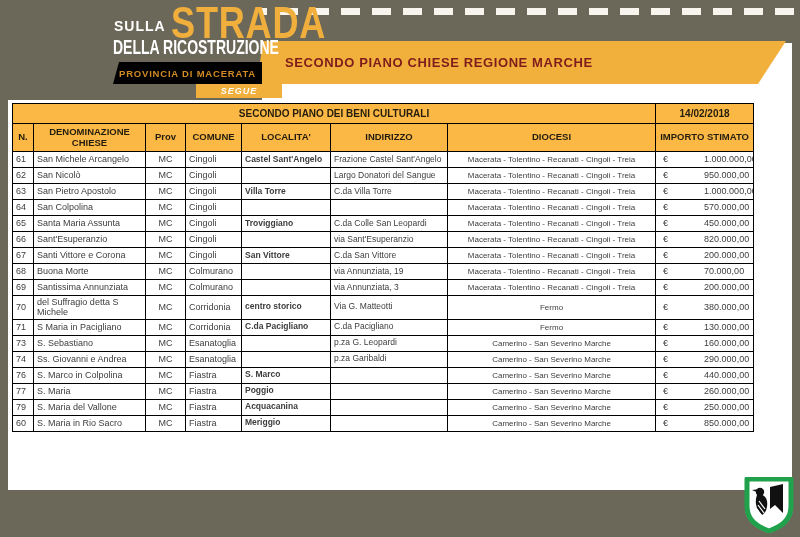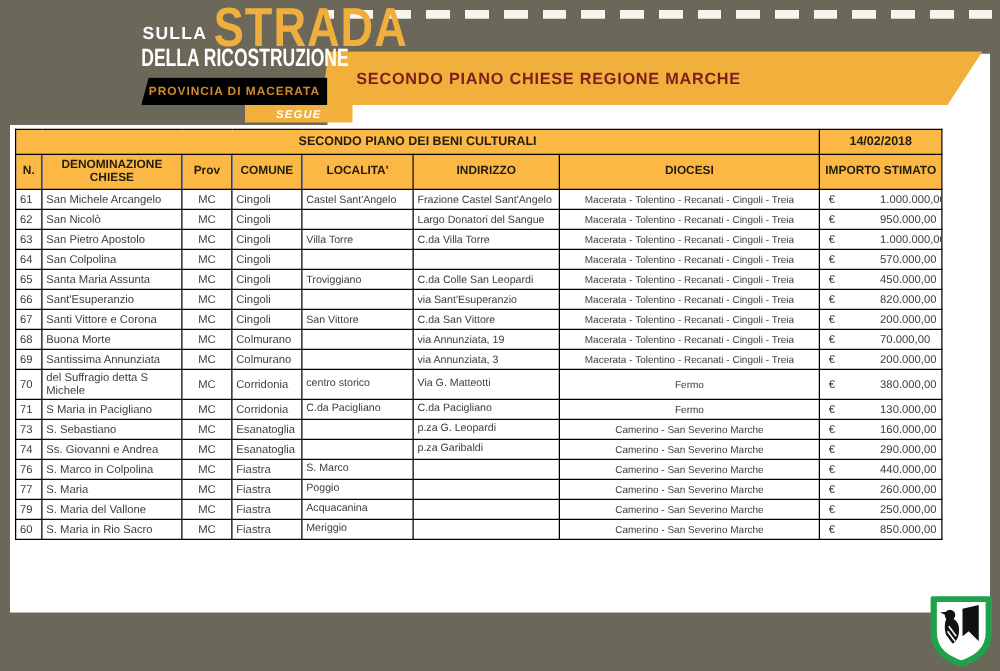--- a/index.html
+++ b/index.html
@@ -78,21 +78,21 @@
   }
   .doc-table .head-row th{
     background:#FBB845;color:#241d0e;font-size:9.5px;font-weight:bold;height:25px;
     text-align:center;
   }
   .doc-table tbody tr{height:16px;}
   .c-n{}
   .c-denom{text-align:left;}
   .c-prov{text-align:center;}
   .c-comune{text-align:left;}
-  .c-localita{text-align:left;font-size:8.5px;}
+  .c-localita{text-align:left;font-size:8.5px;font-weight:bold;}
   .c-indirizzo{text-align:left;font-size:8.5px;}
   .c-diocesi{text-align:center;font-size:8px;white-space:nowrap;}
   .c-importo{padding:0;}
   .importo-wrap{display:flex;justify-content:space-between;align-items:center;padding:0 14px 0 4px;}
   .importo-wrap .eur{font-size:9px;}
   .importo-wrap .val{font-size:9px;margin-left:36px;}
   
   .marche-logo{
     position:absolute;left:743px;top:477px;width:52px;height:56px;z-index:6;
   }

